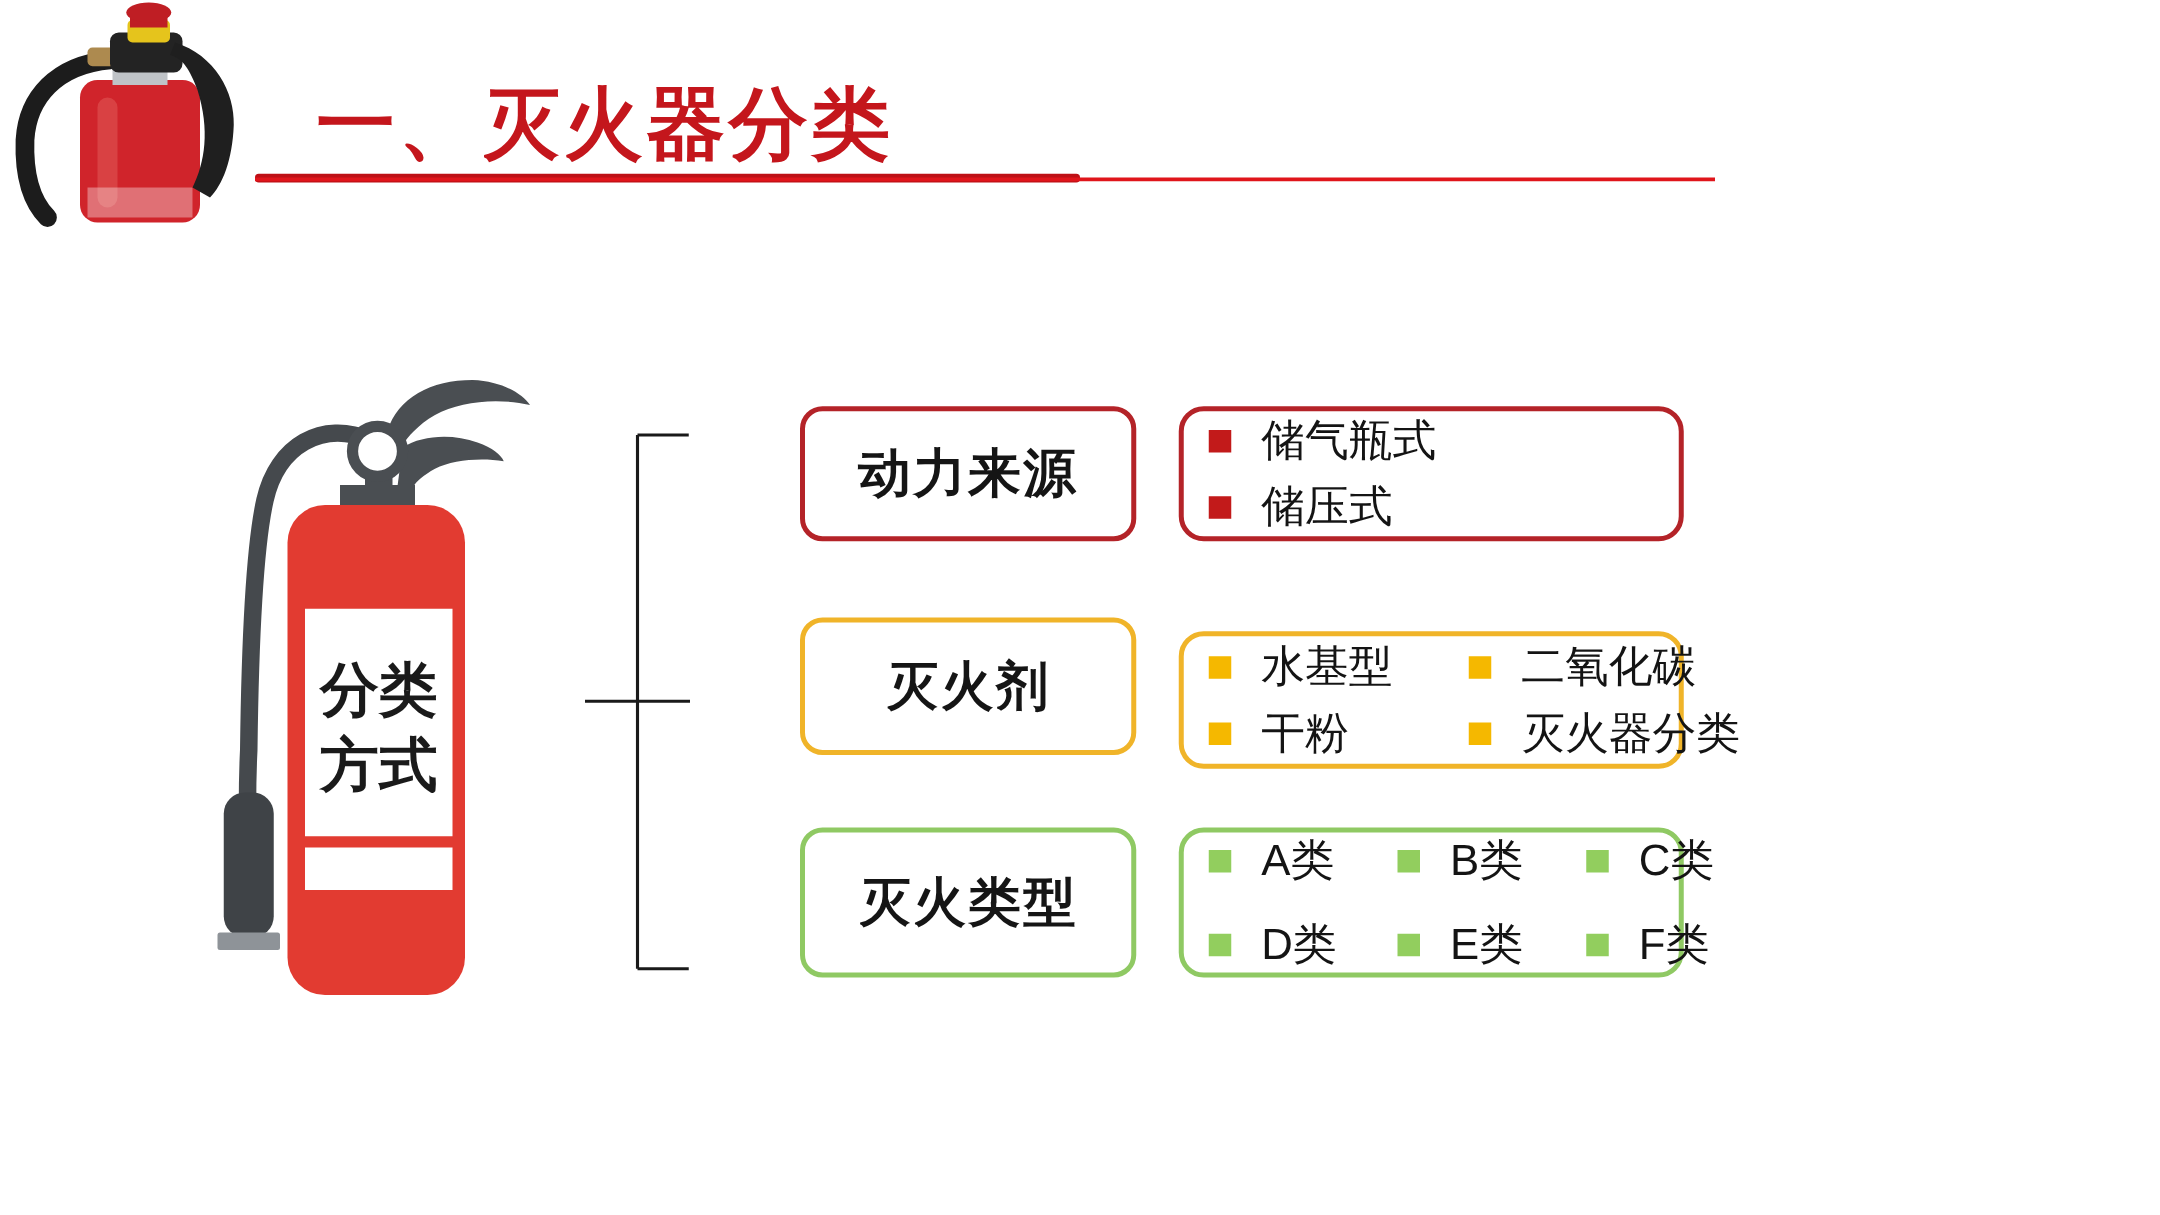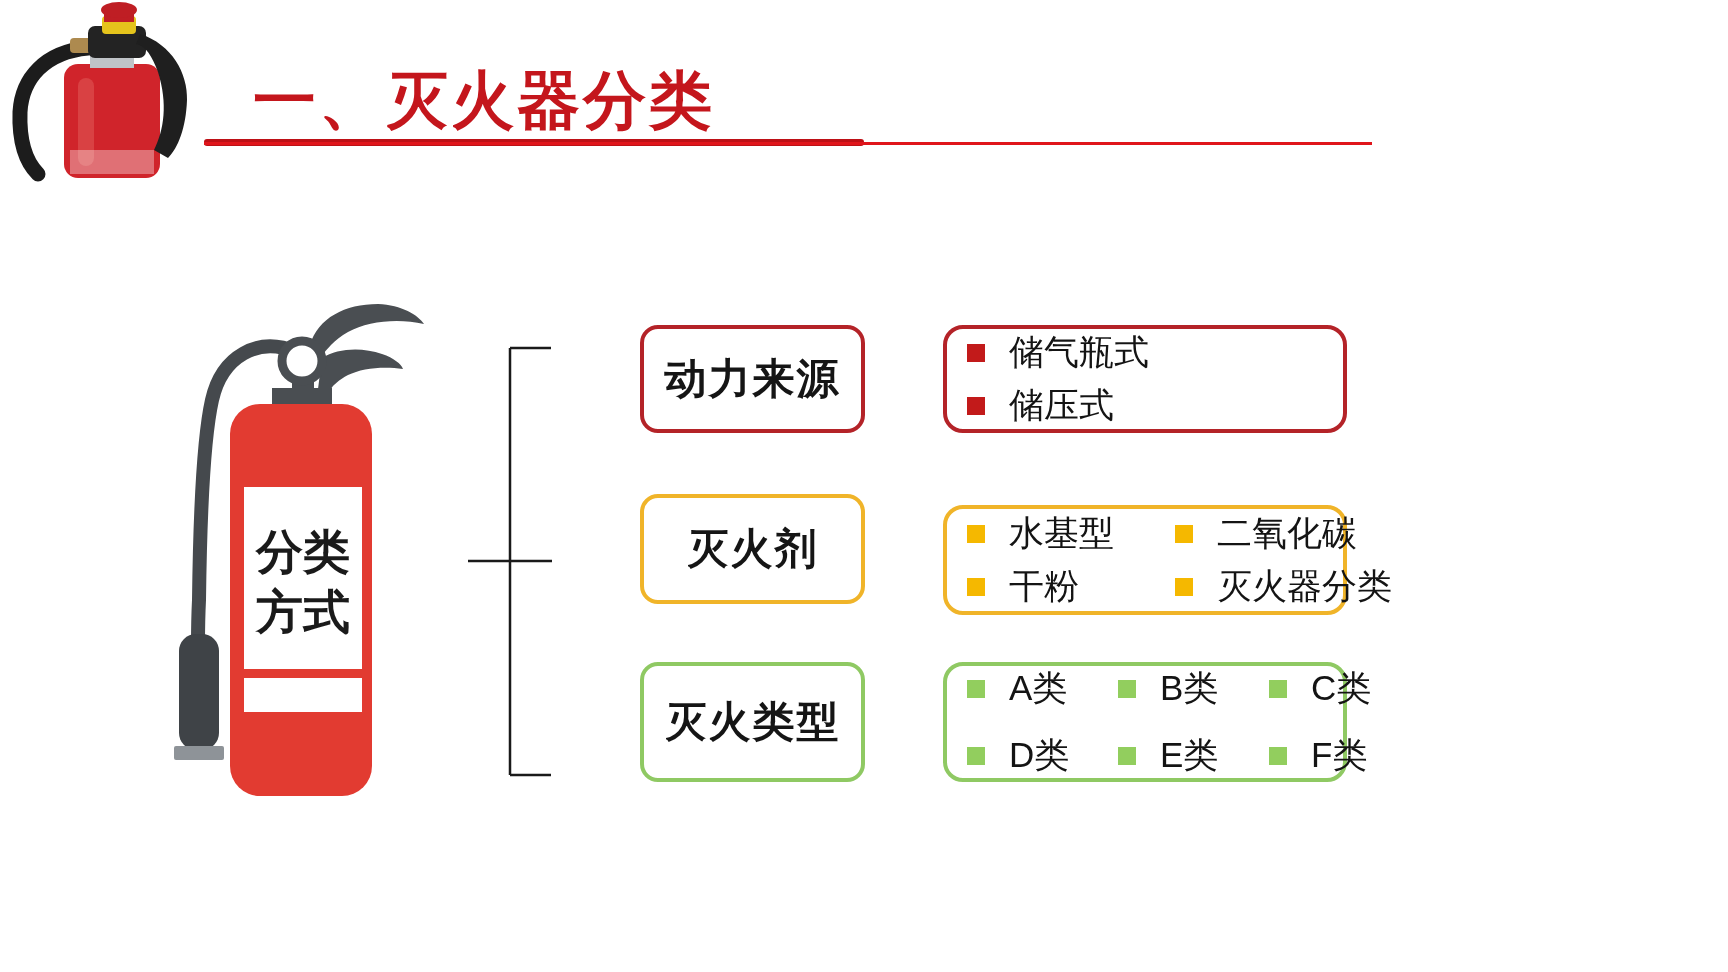--- a/index.html
+++ b/index.html
@@ -12,21 +12,21 @@
     position:absolute;left:253px;top:66px;margin:0;
     font-size:63px;font-weight:800;letter-spacing:3px;line-height:1.1;
     white-space:nowrap;
   }
   .rule-thick{position:absolute;left:204px;top:139px;width:660px;height:7px;border-radius:3px;}
   .rule-thin{position:absolute;left:204px;top:142px;width:1168px;height:3px;}
   
   .art{position:absolute;left:0;top:0;width:1728px;height:972px;pointer-events:none;}
   
   .label-box{
-    position:absolute;left:640px;width:225px;box-sizing:border-box;
+    position:absolute;left:640px;width:269px;box-sizing:border-box;
     background:#ffffff;border:4px solid #999;border-radius:18px;
     display:flex;align-items:center;justify-content:center;
     font-size:42px;font-weight:800;color:#151515;letter-spacing:2px;white-space:nowrap;
   }
   .content-box{
     position:absolute;left:943px;width:404px;box-sizing:border-box;
     background:#ffffff;border:4px solid #999;border-radius:20px;
     display:grid;align-content:center;row-gap:6px;padding-left:20px;
   }
   .r1{top:325px;height:108px;}

